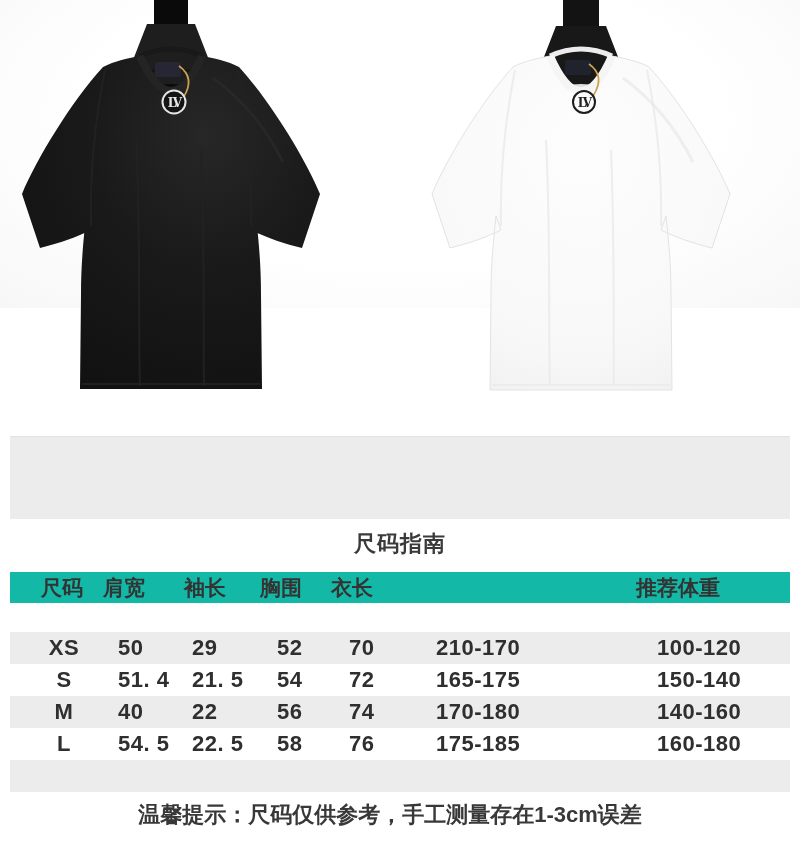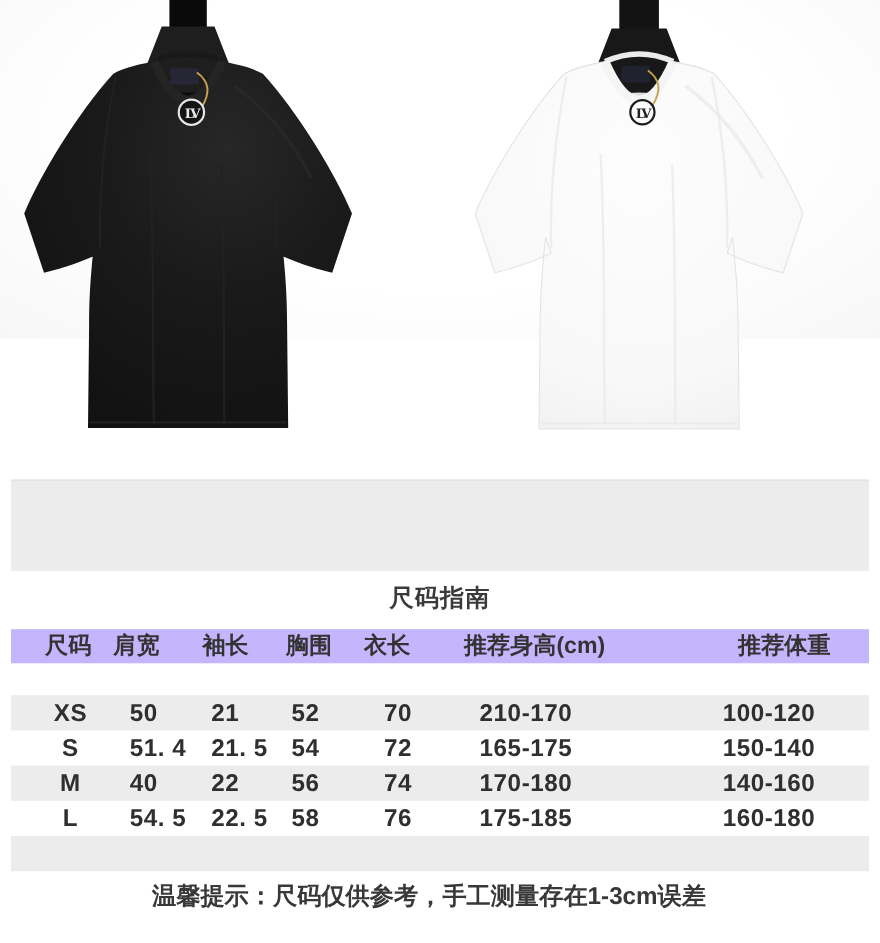--- a/index.html
+++ b/index.html
@@ -53,37 +53,37 @@
   .band2 { top:760px; height:32px; }
 
   
   .sg-title {
     position:absolute; top:531px; left:0; width:800px; height:26px;
     line-height:26px; text-align:center;
     font-size:22px; font-weight:bold; color:#3a3a3a; letter-spacing:1px;
   }
   .thead {
     position:absolute; left:10px; top:572px; width:780px; height:31px;
-    background:#c4b5fd; font-size:21px; font-weight:bold; color:#333333;
+    background:#14b8a6; font-size:21px; font-weight:bold; color:#333333;
   }
   .trow {
     position:absolute; left:10px; width:780px; height:32px;
     font-size:22px; font-weight:600; color:#2f2f2f; letter-spacing:.5px;
   }
   .trow.striped { background:#ececec; }
   .r0 { top:632px; } .r1 { top:664px; } .r2 { top:696px; } .r3 { top:728px; }
 
   .cell { position:absolute; top:0; white-space:nowrap; line-height:31px; }
   .trow .cell { line-height:32px; }
   .hc { transform:translateX(-50%); }       
   
-  .hc0{left:52px}.hc1{left:114px}.hc2{left:195px}.hc3{left:271px}.hc4{left:342px}.hc5{left:476px}.hc6{left:703px}
+  .hc0{left:52px}.hc1{left:114px}.hc2{left:195px}.hc3{left:271px}.hc4{left:342px}.hc5{left:476px}.hc6{left:668px}
   
   .dc0{left:54px; transform:translateX(-50%);}
-  .dc1{left:108px}.dc2{left:182px}.dc3{left:255px}.dc4{left:339px}.dc5{left:426px}.dc6{left:647px}
+  .dc1{left:108px}.dc2{left:182px}.dc3{left:267px}.dc4{left:339px}.dc5{left:426px}.dc6{left:647px}
 
   .note {
     position:absolute; top:801px; left:-10px; width:800px; height:28px;
     line-height:28px; text-align:center;
     font-size:22px; font-weight:bold; color:#383838;
   }
 </style>
 </head>
 <body>
 
@@ -159,28 +159,27 @@
 <div class="band band1"></div>
 
 <div class="sg-title">尺码指南</div>
 
 <div class="thead">
   <span class="cell hc hc0">尺码</span>
   <span class="cell hc hc1">肩宽</span>
   <span class="cell hc hc2">袖长</span>
   <span class="cell hc hc3">胸围</span>
   <span class="cell hc hc4">衣长</span>
-  <span class="cell hc hc5">推荐身高(cm)</span>
   <span class="cell hc hc6">推荐体重</span>
 </div>
 
 <div class="trow r0 striped">
   <span class="cell dc0">XS</span>
   <span class="cell dc1">50</span>
-  <span class="cell dc2">21</span>
+  <span class="cell dc2">29</span>
   <span class="cell dc3">52</span>
   <span class="cell dc4">70</span>
   <span class="cell dc5">210-170</span>
   <span class="cell dc6">100-120</span>
 </div>
 
 <div class="trow r1">
   <span class="cell dc0">S</span>
   <span class="cell dc1">51. 4</span>
   <span class="cell dc2">21. 5</span>

